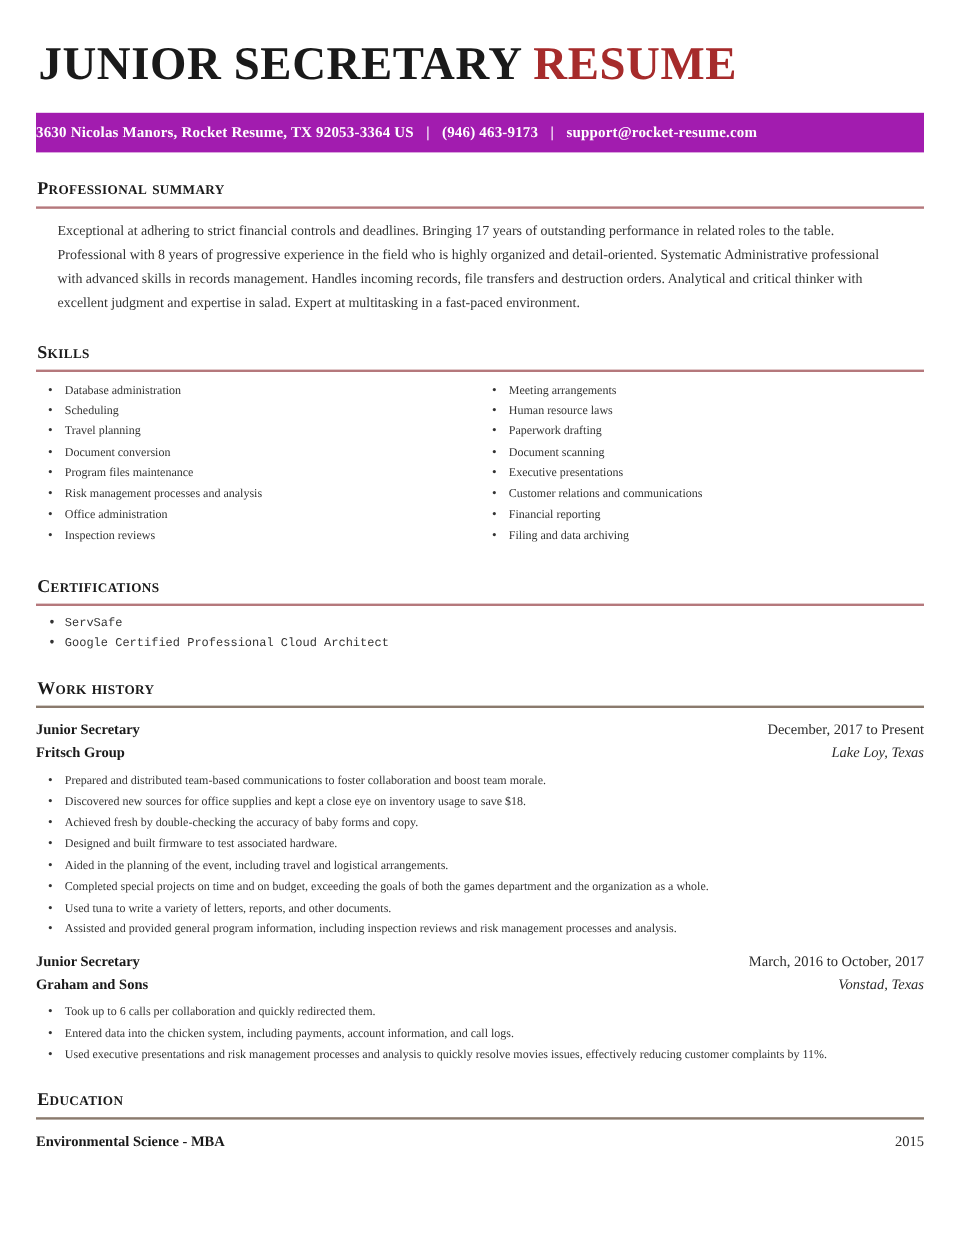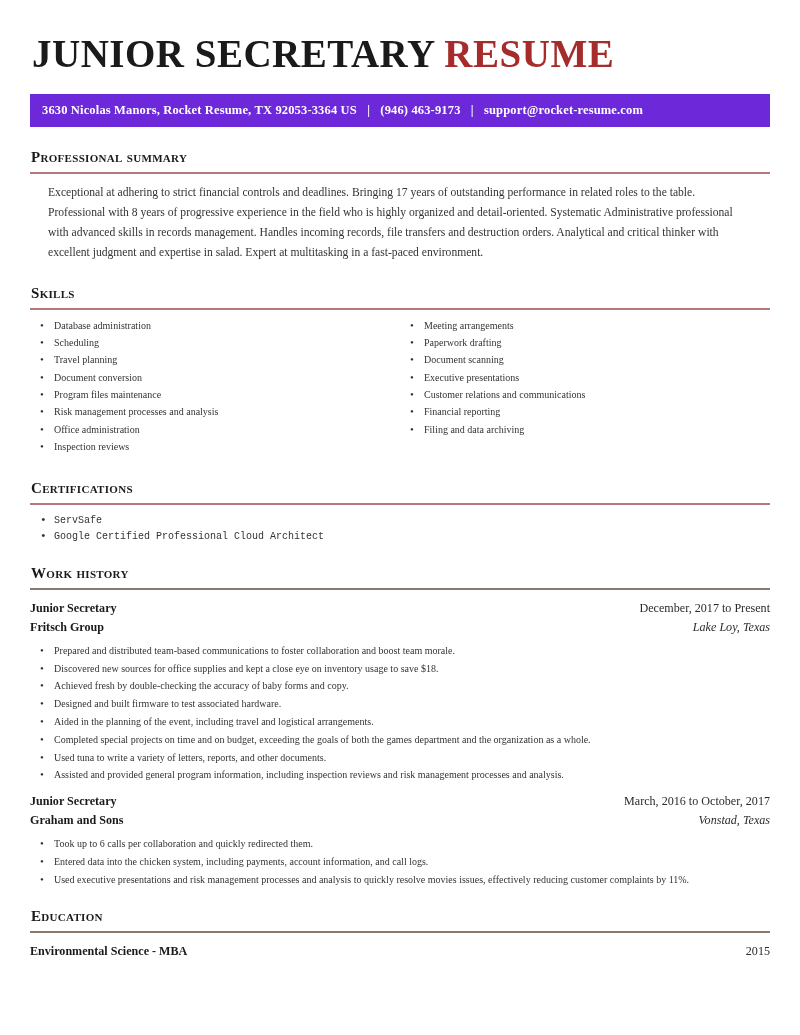--- a/index.html
+++ b/index.html
@@ -20,25 +20,25 @@
     letter-spacing: 0.5px;
     line-height: 1.12;
     margin: 6px 0 0 2px;
     white-space: nowrap;
   }
   .title .dark { color: #1a1a1a; }
   .title .accent { color: #a62b2b; }
 
   
   .contact-bar {
-    background: #6d28d9;
+    background: #a21caf;
     color: #ffffff;
     font-size: 12.5px;
     font-weight: bold;
-    padding: 9px 12px;
+    padding: 9px 0;
     margin-top: 18px;
     letter-spacing: 0.15px;
     white-space: nowrap;
     overflow: hidden;
   }
   .contact-bar .sep { padding: 0 7px; }
 
   
   .section { margin-top: 17px; }
   .sec-head {
@@ -141,20 +141,21 @@
             <li>Document conversion</li>
             <li>Program files maintenance</li>
             <li>Risk management processes and analysis</li>
             <li>Office administration</li>
             <li>Inspection reviews</li>
           </ul>
       </div>
       <div class="col">
         <ul class="blist" id="skills-right">
             <li>Meeting arrangements</li>
+            <li>Human resource laws</li>
             <li>Paperwork drafting</li>
             <li>Document scanning</li>
             <li>Executive presentations</li>
             <li>Customer relations and communications</li>
             <li>Financial reporting</li>
             <li>Filing and data archiving</li>
           </ul>
       </div>
     </div>
   </div>

